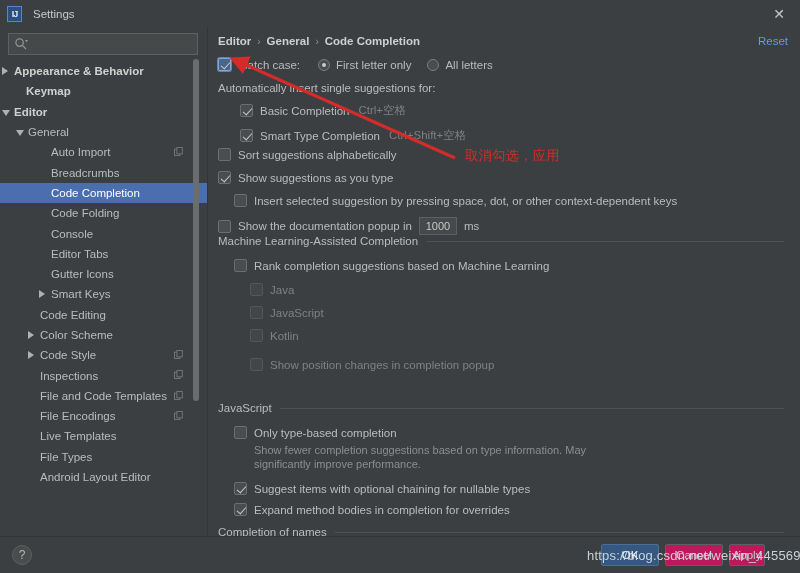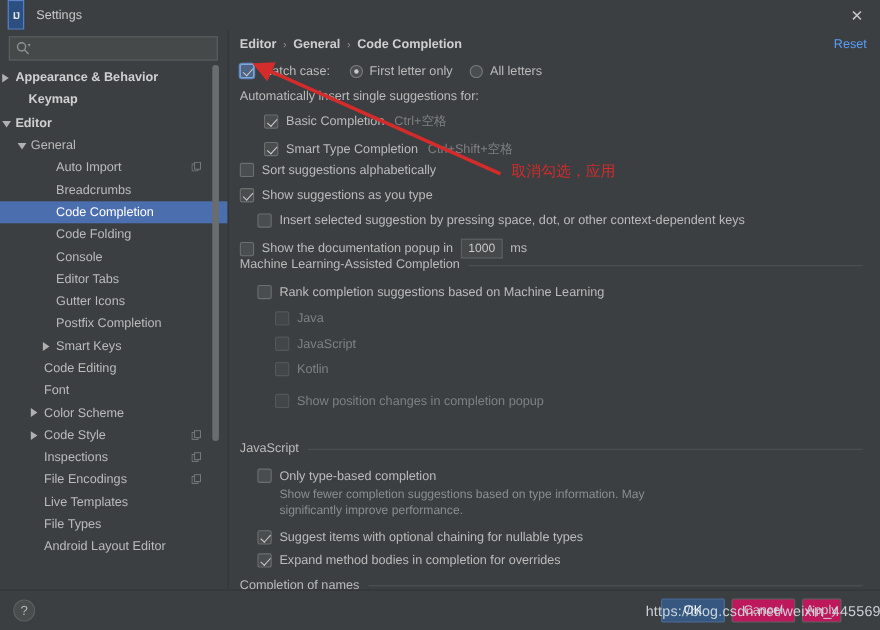--- a/index.html
+++ b/index.html
@@ -16,21 +16,21 @@
     color: #bbbbbb;
   }
 
   
   #titlebar {
     position: absolute; left: 0; top: 0; width: 800px; height: 27px;
     background: #3c3f41;
     display: flex; align-items: center;
   }
   #app-icon {
-    width: 15px; height: 27px; margin-left: 7px;
+    width: 15px; height: 16px; margin-left: 7px;
     background: #2c4f82; border: 1px solid #5b84c4;
     color: #e8e8e8; font-size: 9px; font-weight: bold;
     display: flex; align-items: center; justify-content: center;
     letter-spacing: -1px;
   }
   #title-text {
     margin-left: 11px; font-size: 11.5px; color: #c9c9c9;
   }
   #close-btn {
     position: absolute; right: 12px; top: 5px;
@@ -305,46 +305,47 @@
         <div class="tree-row">
           <span style="margin-left: 51px;">Console</span>
         </div>
         <div class="tree-row">
           <span style="margin-left: 51px;">Editor Tabs</span>
         </div>
         <div class="tree-row">
           <span style="margin-left: 51px;">Gutter Icons</span>
         </div>
         <div class="tree-row">
-          <span style="margin-left: 51px;">Postfix Completion</span>
-        </div>
-        <div class="tree-row">
           <span class="tw closed" style="left: 39px; top: 6px;"></span>
           <span style="margin-left: 51px;">Smart Keys</span>
         </div>
         <div class="tree-row">
           <span style="margin-left: 40px;">Code Editing</span>
-        </div>
-        <div class="tree-row">
-          <span style="margin-left: 40px;">Font</span>
         </div>
         <div class="tree-row">
           <span class="tw closed" style="left: 28px; top: 6px;"></span>
           <span style="margin-left: 40px;">Color Scheme</span>
         </div>
         <div class="tree-row">
           <span class="tw closed" style="left: 28px; top: 6px;"></span>
           <span style="margin-left: 40px;">Code Style</span>
           <svg class="row-icon" viewBox="0 0 10 10">
             <rect x="0.6" y="2.4" width="6" height="7" fill="none" stroke="#9a9d9e" stroke-width="1"></rect>
             <rect x="3.2" y="0.6" width="6" height="7" fill="#3c3f41" stroke="#9a9d9e" stroke-width="1"></rect>
           </svg>
         </div>
         <div class="tree-row">
           <span style="margin-left: 40px;">Inspections</span>
+          <svg class="row-icon" viewBox="0 0 10 10">
+            <rect x="0.6" y="2.4" width="6" height="7" fill="none" stroke="#9a9d9e" stroke-width="1"></rect>
+            <rect x="3.2" y="0.6" width="6" height="7" fill="#3c3f41" stroke="#9a9d9e" stroke-width="1"></rect>
+          </svg>
+        </div>
+        <div class="tree-row">
+          <span style="margin-left: 40px;">File and Code Templates</span>
           <svg class="row-icon" viewBox="0 0 10 10">
             <rect x="0.6" y="2.4" width="6" height="7" fill="none" stroke="#9a9d9e" stroke-width="1"></rect>
             <rect x="3.2" y="0.6" width="6" height="7" fill="#3c3f41" stroke="#9a9d9e" stroke-width="1"></rect>
           </svg>
         </div>
         <div class="tree-row">
           <span style="margin-left: 40px;">File Encodings</span>
           <svg class="row-icon" viewBox="0 0 10 10">
             <rect x="0.6" y="2.4" width="6" height="7" fill="none" stroke="#9a9d9e" stroke-width="1"></rect>
             <rect x="3.2" y="0.6" width="6" height="7" fill="#3c3f41" stroke="#9a9d9e" stroke-width="1"></rect>

